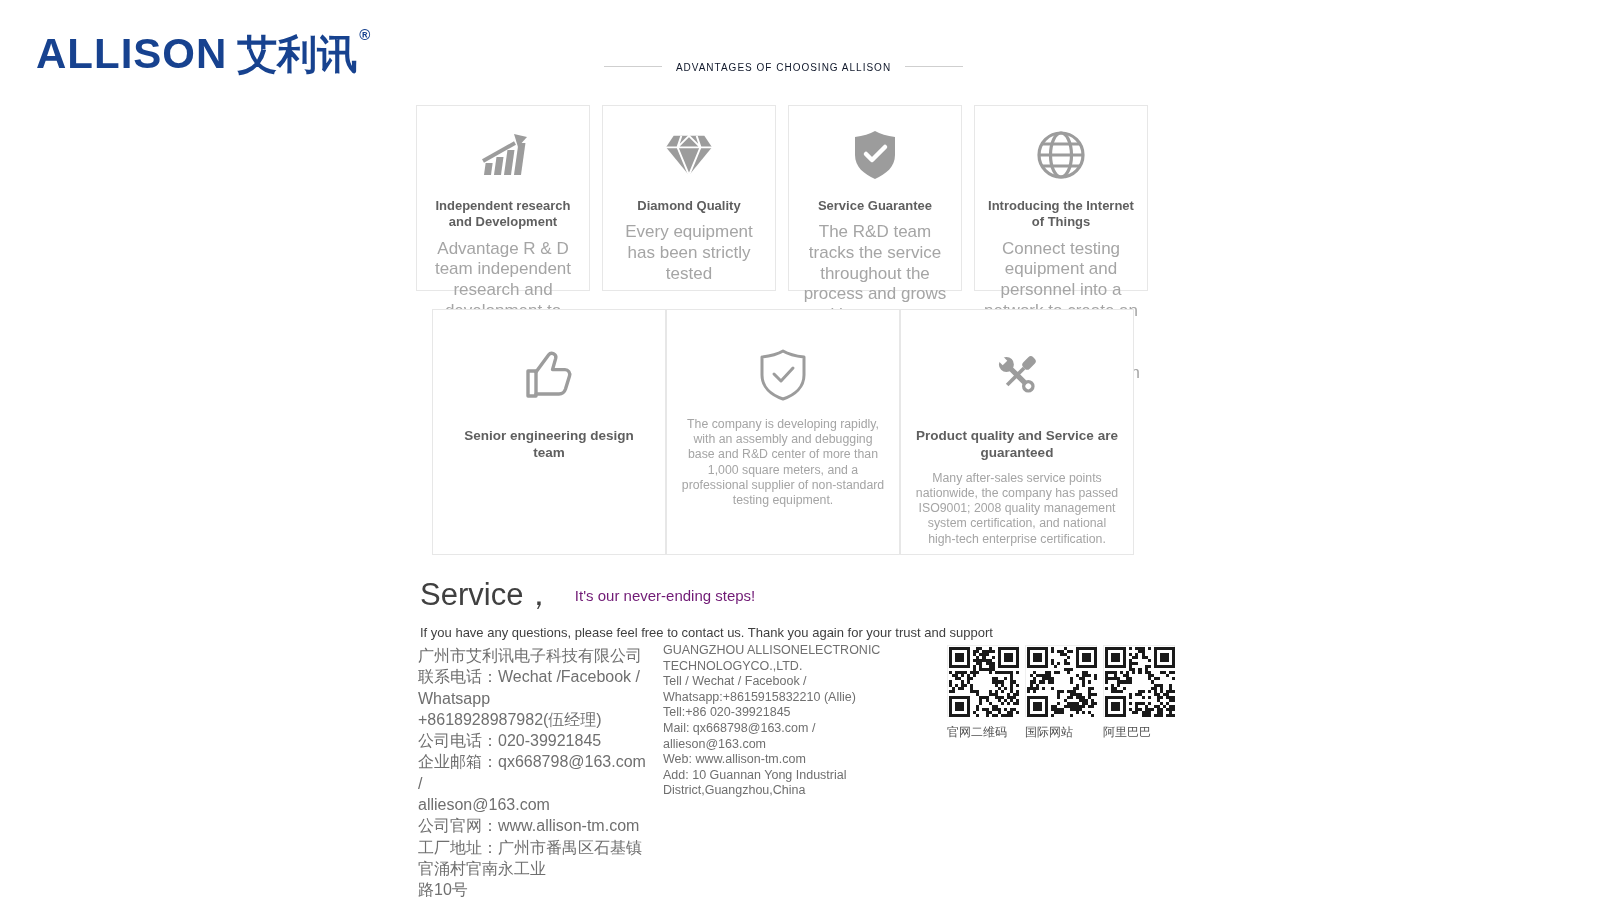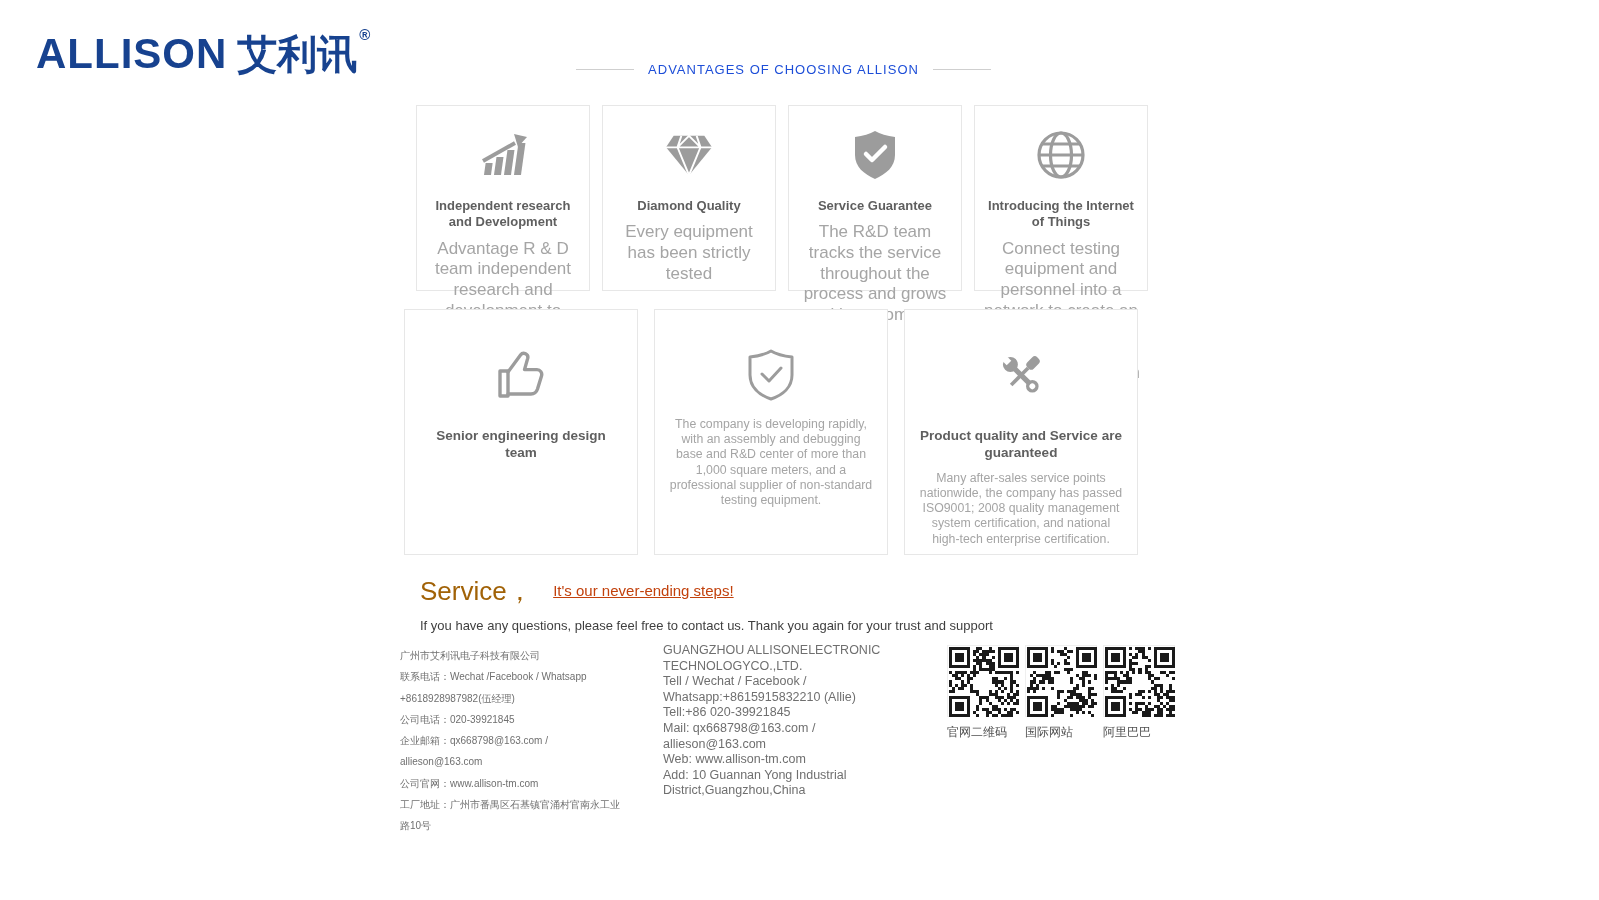--- a/index.html
+++ b/index.html
@@ -8,46 +8,46 @@
   .page { position:relative; width:1599px; height:900px; background:#fff; }
 
   
   .logo { position:absolute; left:36px; top:26px; color:#17428f; white-space:nowrap; cursor:pointer; }
   .logo .en { font-size:42px; font-weight:bold; letter-spacing:1px; }
   .logo .cn { font-size:40px; font-weight:bold; margin-left:10px; }
   .logo .reg { font-size:15px; font-weight:bold; vertical-align:28px; margin-left:2px; }
 
   
   .adv-heading { position:absolute; left:416px; top:62px; width:735px; text-align:center;
-                 color:#1d4ed8; font-size:13px; letter-spacing:1px; }
+                 color:#0f172a; font-size:10px; letter-spacing:1px; }
   .adv-heading .line { display:inline-block; width:58px; height:1px; background:#cfcfcf;
                        vertical-align:4px; margin:0 14px; }
 
   
   .row1 { position:absolute; left:416px; top:105px; width:735px; display:flex; gap:12px; }
-  .row2 { position:absolute; left:404px; top:309px; width:735px; display:flex; gap:16px; }
+  .row2 { position:absolute; left:432px; top:309px; width:735px; display:flex; }
   .card { background:#fff; border:1px solid #e7e7e7; text-align:center; }
   .row1 .card { width:174px; height:186px; padding:14px 7px 10px; }
   .row2 .card { width:234px; height:246px; padding:22px 14px 12px; }
   .card .icon-wrap { height:58px; display:flex; align-items:center; justify-content:center; margin-top:6px; }
   .row2 .card .icon-wrap { height:66px; margin-top:10px; }
   .card h3 { font-size:13px; color:#5f5f5f; font-weight:bold; line-height:1.25; margin-top:14px; }
   .row2 .card h3 { font-size:13.5px; margin-top:20px; }
   .card p { font-size:17px; color:#a5a5a5; line-height:1.22; margin-top:8px; }
   .row2 .card p { font-size:12.3px; margin-top:9px; line-height:1.24; }
 
   
   .service { position:absolute; left:420px; top:574px; width:760px; }
-  .service .t1 { font-size:26px; color:#a16207; display:inline-block; }
-  .service .t2 { font-size:15px; color:#c2410c; display:inline-block; margin-left:16px; vertical-align:4px;text-decoration:underline; }
+  .service .t1 { font-size:31px; color:#404040; display:inline-block; }
+  .service .t2 { font-size:15px; color:#701a75; display:inline-block; margin-left:16px; vertical-align:4px; }
   .service .intro { font-size:13px; color:#3f3f3f; margin-top:9px; }
 
   
-  .contact-cn { position:absolute; left:400px; top:645px; width:228px;
-                font-size:10px; color:#6f6f6f; }
+  .contact-cn { position:absolute; left:418px; top:645px; width:228px;
+                font-size:16px; color:#6f6f6f; }
   .contact-cn div { line-height:21.3px; }
   .contact-en { position:absolute; left:663px; top:643px; width:232px;
                 font-size:12.5px; color:#6f6f6f; }
   .contact-en div { line-height:15.6px; }
 
   
   .qr-row { position:absolute; left:921px; top:645px; display:flex; gap:6px; }
   .qr-item { width:72px; text-align:center;padding-left:26px; }
   .qr-box { width:72px; height:72px; background:#fff; border:1px solid #efefef; }
   .qr-box svg { display:block; }

